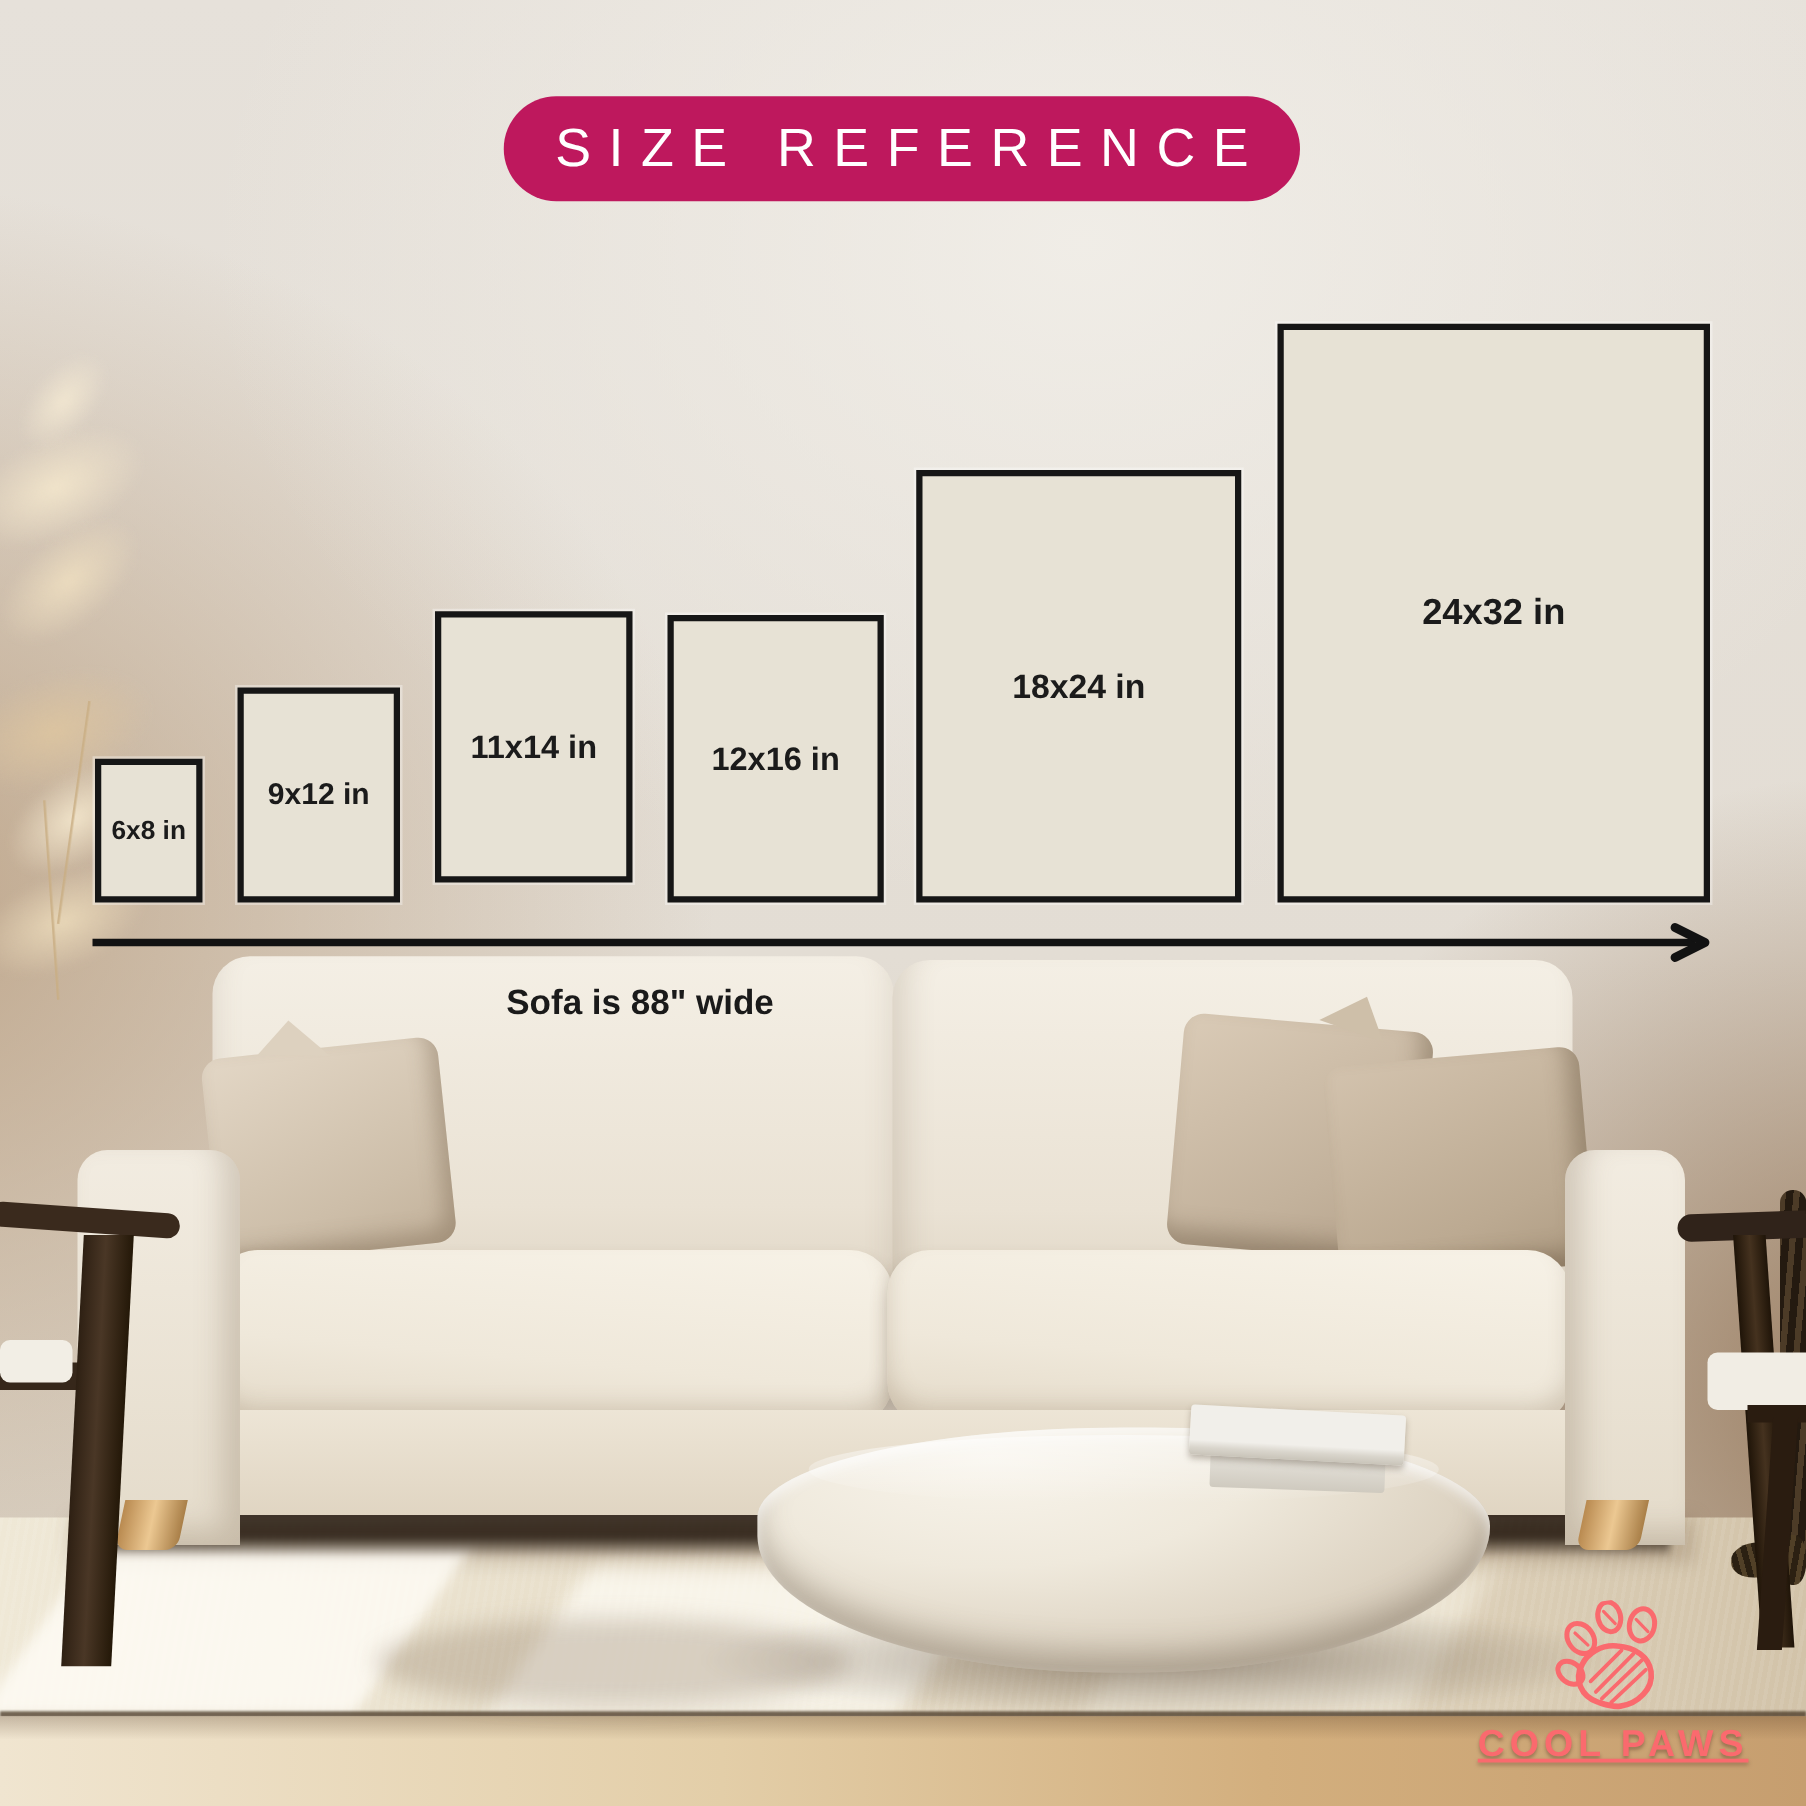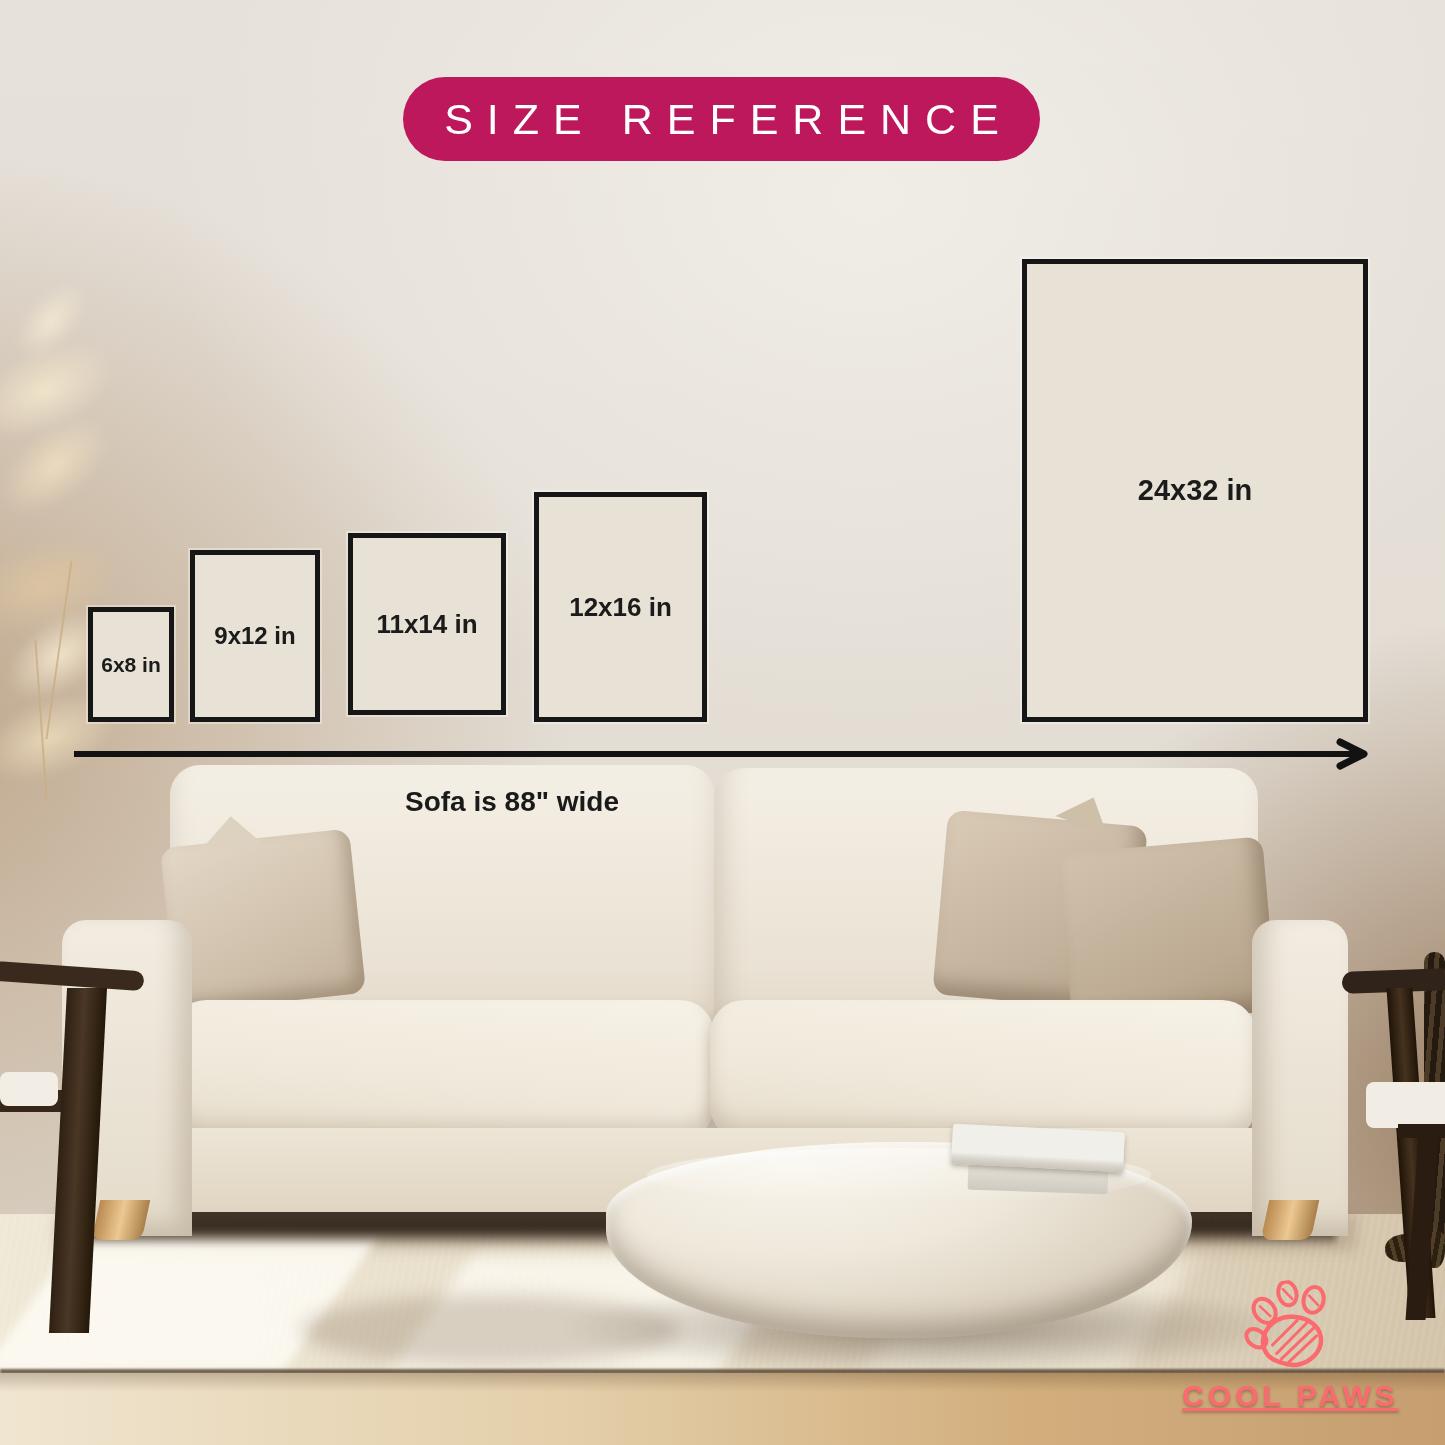--- a/index.html
+++ b/index.html
@@ -115,23 +115,23 @@
   .book2{left:968px;top:1164px;width:140px;height:28px;border-radius:3px;transform:rotate(2deg);
     background:linear-gradient(180deg,#e7e4dd,#cfcabf);}
 
   
   .pill{left:403px;top:77px;width:637px;height:84px;border-radius:42px;
     display:flex;align-items:center;justify-content:center;}
   .pill span{position:static;color:#fff;font-size:43px;letter-spacing:14px;padding-left:14px;white-space:nowrap;}
   .frame{border:5px solid #161616;background:#e7e2d5;display:flex;align-items:center;justify-content:center;
     color:#1b1b1b;box-shadow:0 0 0 2px rgba(255,255,255,.35);}
   .frame span{position:static;white-space:nowrap;font-weight:bold;}
-  .frame0{left:76px;top:607px;width:86px;height:115px;font-size:21px;margin-left:12px;}
+  .frame0{left:76px;top:607px;width:86px;height:115px;font-size:21px;}
   .frame1{left:190px;top:550px;width:130px;height:172px;font-size:24px;}
-  .frame2{left:348px;top:533px;width:158px;height:182px;font-size:26px;}
+  .frame2{left:348px;top:489px;width:158px;height:217px;font-size:26px;}
   .frame3{left:534px;top:492px;width:173px;height:230px;font-size:26px;}
   .frame4{left:733px;top:376px;width:260px;height:346px;font-size:27px;}
   .frame5{left:1022px;top:259px;width:346px;height:463px;font-size:29px;}
   .arrow-svg{left:68px;top:738px;}
   .sofa-note{left:405px;top:786px;font-size:28px;font-weight:bold;color:#1a1a1a;white-space:nowrap;}
 
   
   .paw-svg{left:1243px;top:1280px;transform:rotate(-8deg);}
   .brand-text{left:1148px;top:1379px;width:285px;text-align:center;font-size:30px;font-weight:800;
     letter-spacing:4px;white-space:nowrap;text-shadow:0 2px 3px rgba(60,30,20,.35);text-decoration:underline;}
@@ -202,20 +202,23 @@
     <span>6x8 in</span>
   </div>
   <div class="frame frame1">
     <span>9x12 in</span>
   </div>
   <div class="frame frame2">
     <span>11x14 in</span>
   </div>
   <div class="frame frame3">
     <span>12x16 in</span>
+  </div>
+  <div class="frame frame4">
+    <span>18x24 in</span>
   </div>
   <div class="frame frame5">
     <span>24x32 in</span>
   </div>
 
   <svg class="arrow-svg" width="1310" height="32" viewBox="0 0 1310 32">
     <line x1="6" y1="16" x2="1288" y2="16" stroke="#121212" stroke-width="6"></line>
     <path d="M1272 4 L1296 16 L1272 28" fill="none" stroke="#121212" stroke-width="7" stroke-linecap="round" stroke-linejoin="round"></path>
   </svg>
   <div class="sofa-note">Sofa is 88" wide</div>

